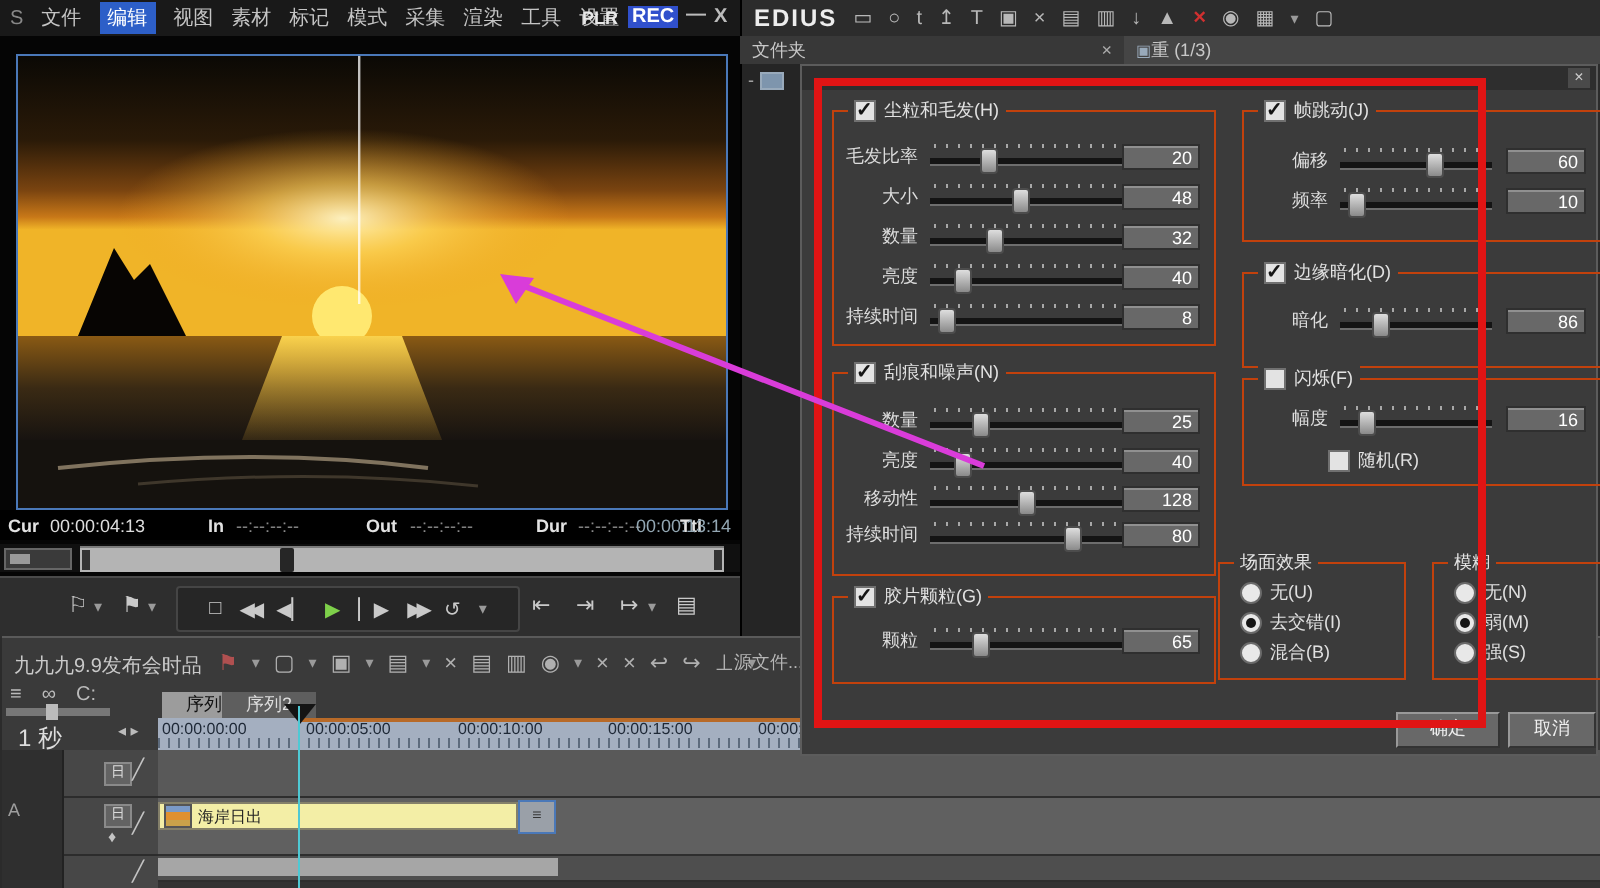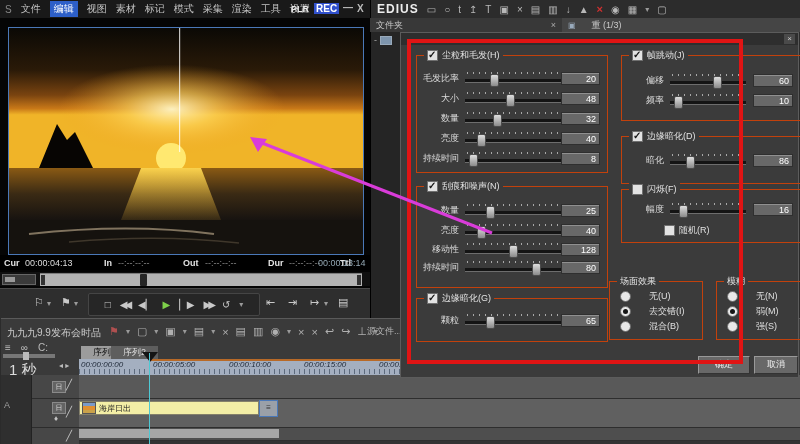--- a/index.html
+++ b/index.html
@@ -13,21 +13,21 @@
   #menubar .mitem.active{background:#2d5fc8;color:#fff;padding:1px 4px;}
   .winbtn{color:#bbb;font-size:10px;font-weight:bold;}
   
   #bintoolbar{left:370px;top:0;width:430px;height:18px;background:#2c2c2c;display:flex;align-items:center;
               gap:8px;padding-left:6px;font-size:11px;color:#b8b8b8;box-sizing:border-box;border-left:1px solid #000;}
   #bintoolbar .brand{font-weight:bold;color:#ededed;letter-spacing:1px;font-size:12px;}
   #bintoolbar .tbi{font-size:10px;}
   #bintoolbar .red{color:#d03030;font-weight:bold;font-size:11px;}
   
   #bintabs{left:370px;top:18px;width:430px;height:14px;background:#1f1f1f;display:flex;font-size:9px;color:#c8c8c8;}
-  .btab{display:flex;align-items:center;gap:16px;padding:0 6px;box-sizing:border-box;}
+  .btab{display:flex;align-items:center;gap:0;padding:0 6px;box-sizing:border-box;}
   .btab1{width:192px;background:#383838;justify-content:space-between;}
   .btab2{flex:1;background:#454545;}
   
   #preview{left:0;top:18px;width:370px;height:300px;background:#050505;}
   #video{position:absolute;left:8px;top:9px;width:354px;height:226px;border:1px solid #4a78b8;background:#000;}
   #tcbar{position:absolute;left:0;top:237px;width:370px;height:15px;background:#000;font-size:9px;color:#ddd;}
   #tcbar span{position:absolute;top:3px;white-space:nowrap;}
   .tclab{font-weight:bold;color:#e2e2e2;}
   .tcdash{color:#8a8a8a;}
   .tcttl{color:#93a7b3;}
@@ -64,40 +64,40 @@
   .gl .strack{flex:0 0 96px;}
   .gr .strack{flex:0 0 76px;}
   .ticks{position:absolute;left:2px;right:2px;top:0;height:2px;
          background-image:repeating-linear-gradient(to right,#a8a8a8 0 1px,transparent 1px 6px);}
   .sline{position:absolute;left:0;right:0;top:7px;height:3px;background:#141414;border-bottom:1px solid #6d6d6d;}
   .sthumb{position:absolute;top:2px;width:7px;height:11px;background:linear-gradient(#dedede,#8a8a8a);
           border:1px solid #4c4c4c;border-radius:2px;margin-left:-4px;}
   .sval{margin-left:auto;width:40px;height:13px;background:#686868;border:1px solid #2f2f2f;
         box-shadow:inset 0 1px 0 #909090;color:#fff;font-size:9px;text-align:right;line-height:13px;
         padding-right:3px;box-sizing:border-box;}
-  .rrow{position:absolute;left:10px;display:flex;align-items:center;gap:18px;font-size:9px;color:#e0e0e0;height:12px;}
+  .rrow{position:absolute;left:10px;display:flex;align-items:center;gap:4px;font-size:9px;color:#e0e0e0;height:12px;}
   .radio{display:inline-block;width:9px;height:9px;border-radius:50%;background:#e8e8e8;border:1px solid #6a6a6a;position:relative;}
   .radio.on::after{content:"";position:absolute;left:2px;top:2px;width:5px;height:5px;border-radius:50%;background:#151515;}
   .dlgbtn{position:absolute;height:16px;background:#686868;border:1px solid #999;border-bottom-color:#333;border-right-color:#333;
           color:#efefef;font-size:9px;text-align:center;line-height:15px;}
   .subcb{position:absolute;display:flex;align-items:center;gap:4px;font-size:9px;color:#e0e0e0;}
   
   #timeline{left:1px;top:318px;width:800px;height:126px;background:#3a3a3a;border-top:1px solid #5a5a5a;}
   #tlproject{position:absolute;left:6px;top:7px;font-size:10px;color:#c9c9c9;white-space:nowrap;}
   #tlicons{position:absolute;left:108px;top:6px;display:flex;gap:7px;align-items:center;font-size:11px;color:#b0b0b0;}
   #tlicons .redflag{color:#b05050;}
   #tlleft{position:absolute;left:4px;top:23px;display:flex;gap:10px;font-size:10px;color:#bbb;}
   .seqtab{position:absolute;top:27px;height:13px;font-size:9px;padding:0 12px;line-height:13px;}
   #seq1{left:80px;background:#9c9c9c;color:#111;}
   #seq2{left:110px;background:#5e5e5e;color:#ddd;}
   #minislider{position:absolute;left:2px;top:35px;width:52px;height:4px;background:#777;}
   #minislider i{position:absolute;left:20px;top:-2px;width:6px;height:8px;background:#bbb;}
-  #zoomsel{position:absolute;left:8px;top:42px;font-size:15px;color:#ddd;}
+  #zoomsel{position:absolute;left:8px;top:42px;font-size:12px;color:#ddd;}
   #zoomcarets{position:absolute;left:58px;top:42px;font-size:8px;color:#bbb;}
-  #ruler{position:absolute;left:78px;top:40px;width:322px;height:16px;background:#a4afc0;overflow:hidden;font-style:italic;}
+  #ruler{position:absolute;left:78px;top:40px;width:322px;height:16px;background:#a4afc0;overflow:hidden;}
   #ruler::after{content:"";position:absolute;left:0;right:0;bottom:1px;height:5px;
                 background-image:repeating-linear-gradient(to right,#5d6b7d 0 1px,transparent 1px 5px);}
   .rlab{position:absolute;top:1px;font-size:8px;color:#1e2836;white-space:nowrap;}
   #orangeline{position:absolute;left:148px;top:40px;width:252px;height:2px;background:#b86a28;}
   #playtri{position:absolute;left:141px;top:33px;width:0;height:0;border-left:8px solid transparent;
            border-right:8px solid transparent;border-top:10px solid #141414;}
   #playline{position:absolute;left:148px;top:34px;width:1px;height:92px;background:#4ec9d4;z-index:2;}
   #trackstrip{position:absolute;left:0;top:56px;width:30px;height:70px;background:#2f2f2f;}
   #tracklabelA{position:absolute;left:3px;top:25px;font-size:9px;color:#9e9e9e;}
   #trackhead{position:absolute;left:30px;top:56px;width:48px;height:70px;background:#474747;border-left:1px solid #222;}
@@ -361,21 +361,21 @@
             <span class="sline"></span>
             <span class="sthumb" style="left: 74%;"></span>
           </span>
         <span class="sval">80</span>
       </div>
     </div>
 
     <div class="grp gl" style="left:15px;top:265px;width:190px;height:42px;">
       <div class="gtitle">
           <span class="cb on"></span>
-          <span>边缘暗化(G)</span>
+          <span>胶片颗粒(G)</span>
         </div>
       <div class="srow" style="top:13px">
         <span class="slabel">颗粒</span>
         <span class="strack">
             <span class="ticks"></span>
             <span class="sline"></span>
             <span class="sthumb" style="left: 26%;"></span>
           </span>
         <span class="sval">65</span>
       </div>

